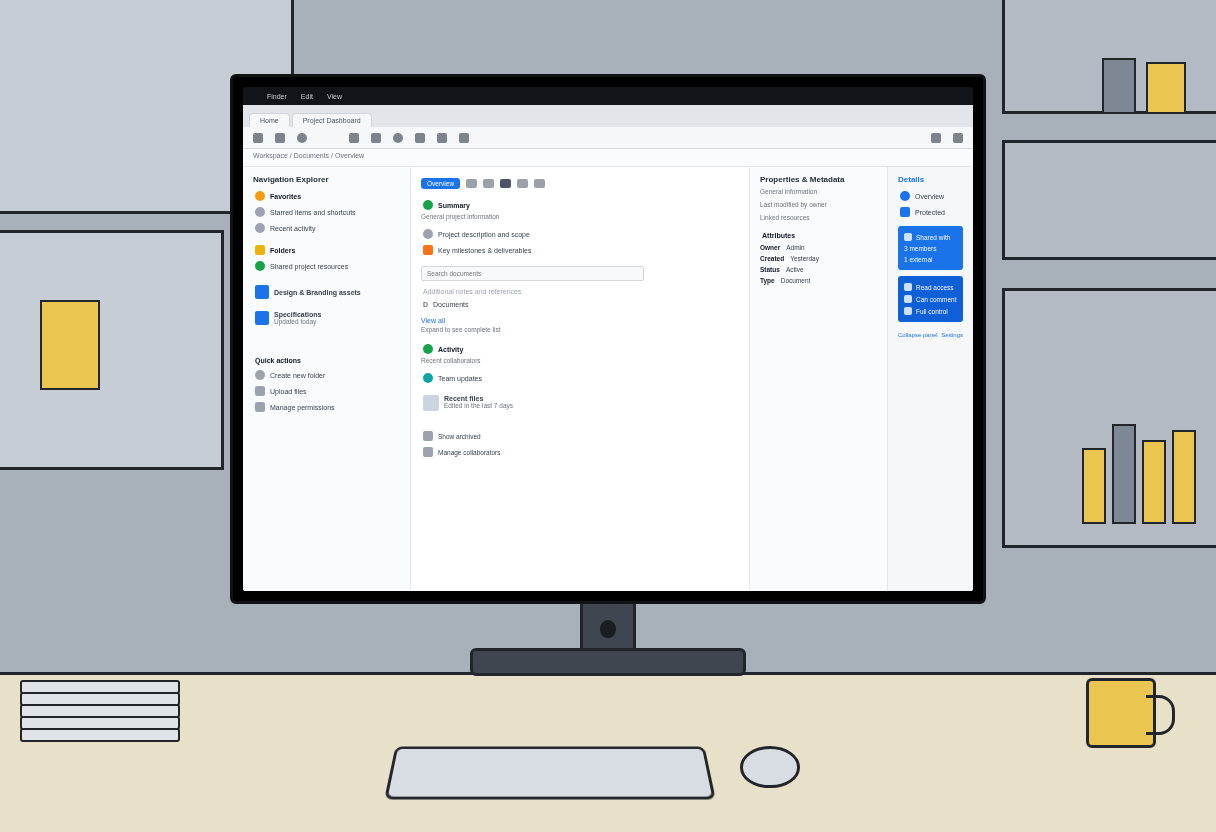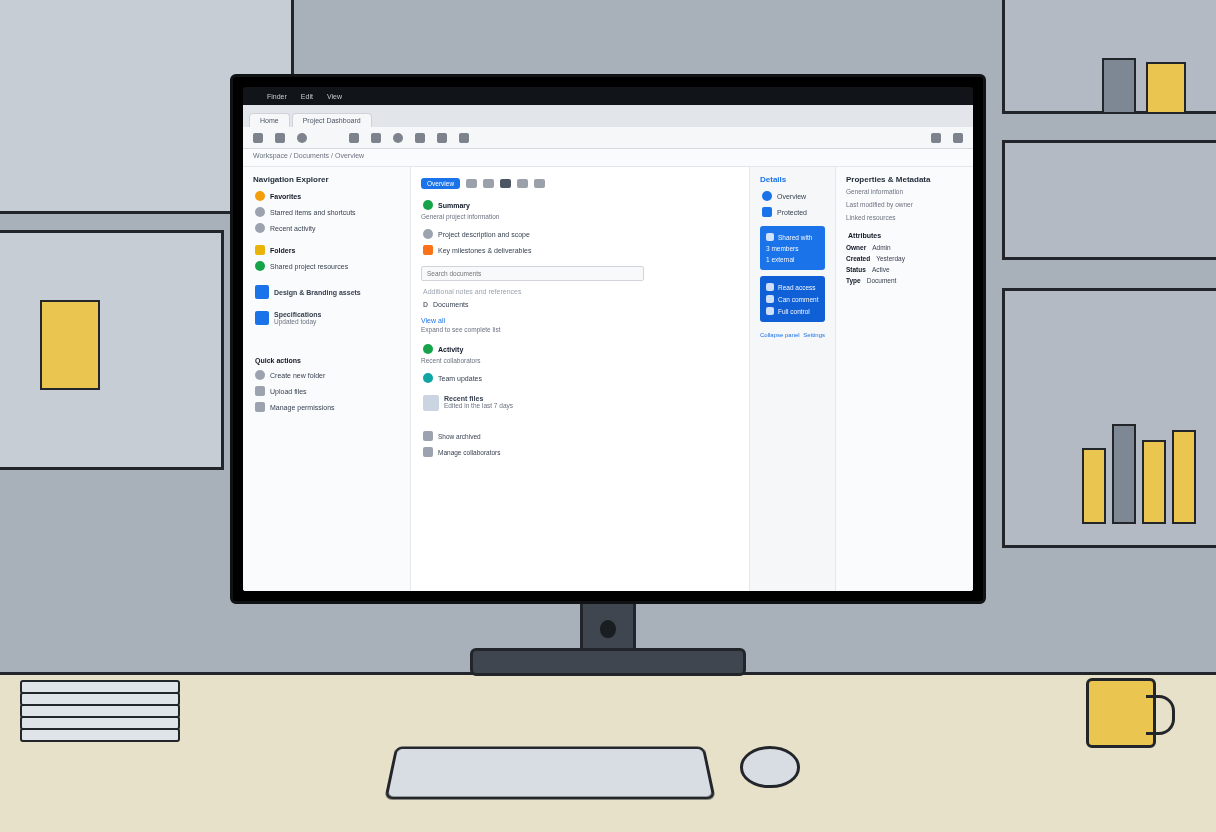--- a/index.html
+++ b/index.html
@@ -258,65 +258,20 @@
                 <span class="ic gray-sq"></span>
                 <span>Show archived</span>
               </div>
             <div class="item">
                 <span class="ic gray-sq"></span>
                 <span>Manage collaborators</span>
               </div>
           </div>
         </div>
 
-        <div class="panel right-rail">
-          <h4 style="color:#1a73e8;">Details</h4>
-          <div class="item">
-              <span class="ic blue" style="border-radius:50%;"></span>
-              <span>Overview</span>
-            </div>
-          <div class="item">
-              <span class="ic blue"></span>
-              <span>Protected</span>
-            </div>
-
-          <div class="card-blue">
-            <div class="row">
-                <span class="tiny-ic"></span>
-                <span class="rowlabel">Shared with</span>
-              </div>
-            <div class="row">
-                <span class="rowlabel">3 members</span>
-              </div>
-            <div class="row">
-                <span class="rowlabel">1 external</span>
-              </div>
-          </div>
-
-          <div class="card-blue sel">
-            <div class="row">
-                <span class="tiny-ic"></span>
-                <span class="rowlabel">Read access</span>
-              </div>
-            <div class="row">
-                <span class="tiny-ic"></span>
-                <span class="rowlabel">Can comment</span>
-              </div>
-            <div class="row">
-                <span class="tiny-ic"></span>
-                <span class="rowlabel">Full control</span>
-              </div>
-          </div>
-
-          <div class="foot-row">
-            <span>Collapse panel</span>
-            <span>Settings</span>
-          </div>
-        </div>
-
         <div class="panel far-panel">
           <h4>Properties &amp; Metadata</h4>
           <div class="sub">General information</div>
           <div class="sub">Last modified by owner</div>
           <div class="sub">Linked resources</div>
 
           <div class="item bold" style="margin-top:8px;">
               <span>Attributes</span>
             </div>
           <div class="kv">
@@ -330,16 +285,61 @@
           <div class="kv">
               <b>Status</b>
               <span>Active</span>
             </div>
           <div class="kv">
               <b>Type</b>
               <span>Document</span>
             </div>
         </div>
 
+        <div class="panel right-rail">
+          <h4 style="color:#1a73e8;">Details</h4>
+          <div class="item">
+              <span class="ic blue" style="border-radius:50%;"></span>
+              <span>Overview</span>
+            </div>
+          <div class="item">
+              <span class="ic blue"></span>
+              <span>Protected</span>
+            </div>
+
+          <div class="card-blue">
+            <div class="row">
+                <span class="tiny-ic"></span>
+                <span class="rowlabel">Shared with</span>
+              </div>
+            <div class="row">
+                <span class="rowlabel">3 members</span>
+              </div>
+            <div class="row">
+                <span class="rowlabel">1 external</span>
+              </div>
+          </div>
+
+          <div class="card-blue sel">
+            <div class="row">
+                <span class="tiny-ic"></span>
+                <span class="rowlabel">Read access</span>
+              </div>
+            <div class="row">
+                <span class="tiny-ic"></span>
+                <span class="rowlabel">Can comment</span>
+              </div>
+            <div class="row">
+                <span class="tiny-ic"></span>
+                <span class="rowlabel">Full control</span>
+              </div>
+          </div>
+
+          <div class="foot-row">
+            <span>Collapse panel</span>
+            <span>Settings</span>
+          </div>
+        </div>
+
       </div>
     </div>
   </div>
 </div>
 
 </body></html>

